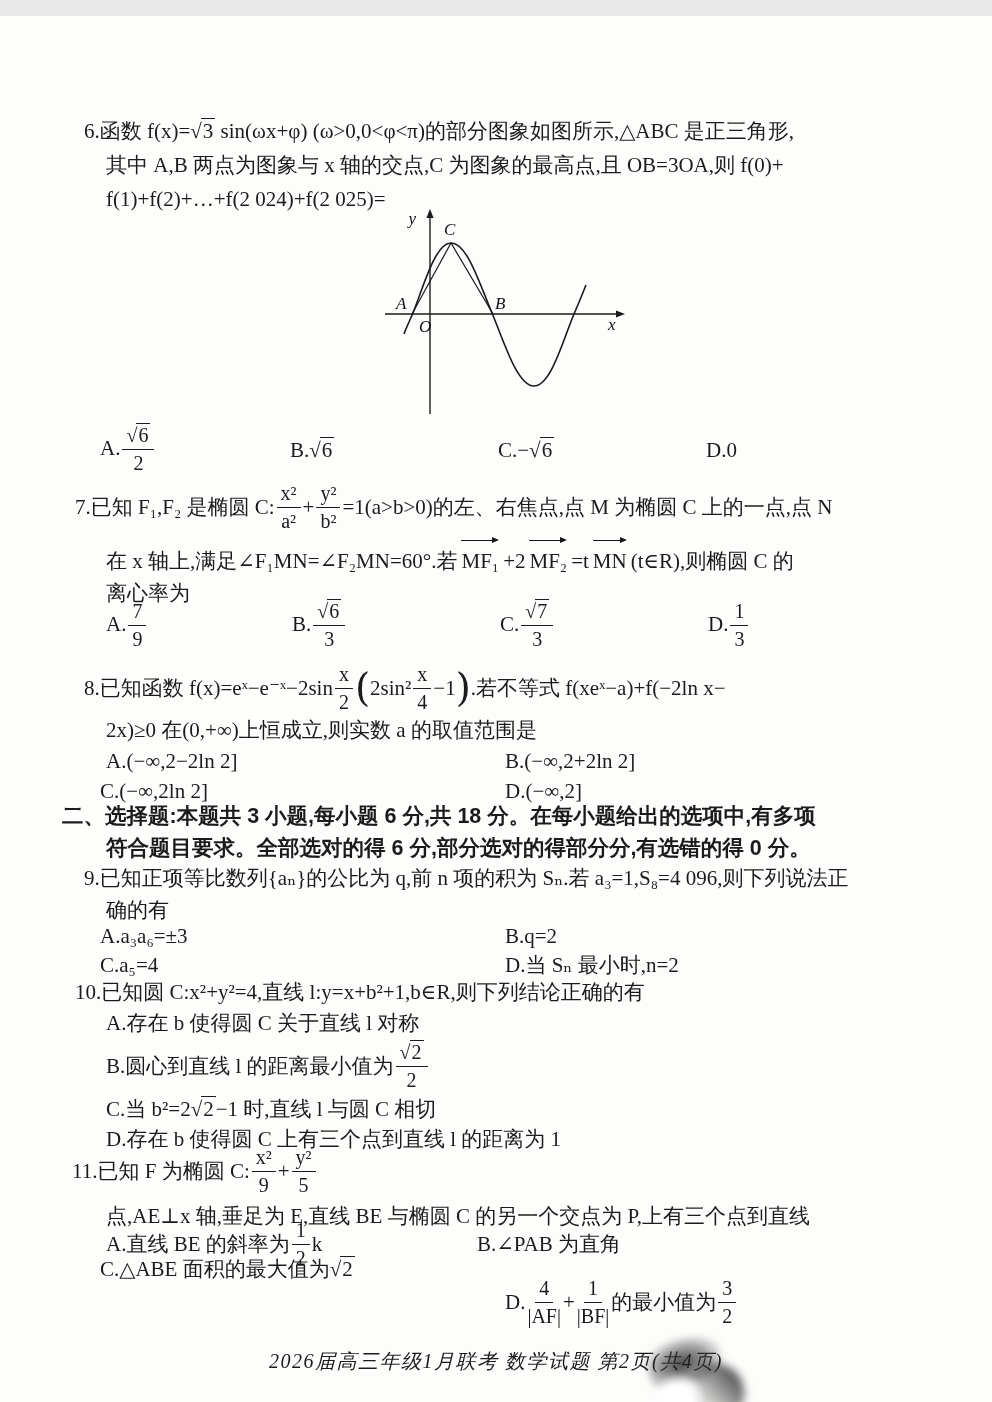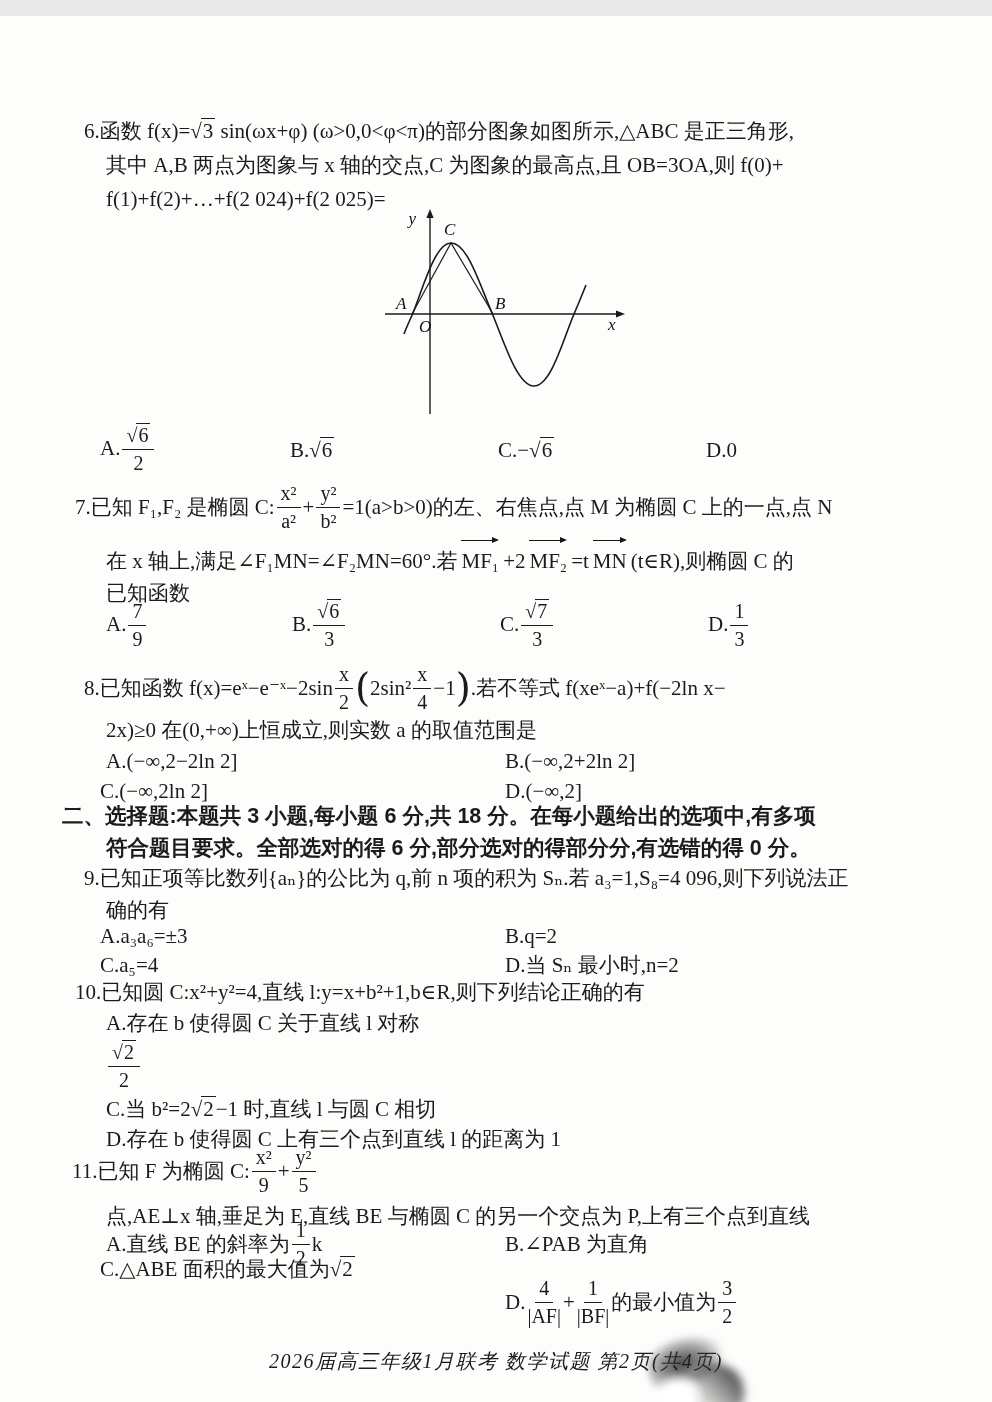--- a/index.html
+++ b/index.html
@@ -60,21 +60,21 @@
     </svg>
   </div>
 
   <div class="fline" style="left:100px;top:405px;height:55px;"><span>A.</span><span class="frac"><span class="num"><span class="rad"><span class="rsign">√</span><span class="rbody">6</span></span></span><span class="den">2</span></span></div>
   <div class="line" style="left:290px;top:421px;"><span>B.</span><span class="rad"><span class="rsign">√</span><span class="rbody">6</span></span></div>
   <div class="line" style="left:498px;top:421px;"><span>C.−</span><span class="rad"><span class="rsign">√</span><span class="rbody">6</span></span></div>
   <div class="line" style="left:706px;top:421px;">D.0</div>
 
   <div class="fline" style="left:75px;top:460px;height:62px;"><span>7.已知 F₁,F₂ 是椭圆 C:</span><span class="frac"><span class="num">x²</span><span class="den">a²</span></span><span>+</span><span class="frac"><span class="num">y²</span><span class="den">b²</span></span><span>=1(a&gt;b&gt;0)的左、右焦点,点 M 为椭圆 C 上的一点,点 N</span></div>
   <div class="line" style="left:106px;top:532px;"><span>在 x 轴上,满足∠F₁MN=∠F₂MN=60°.若</span><span class="vec"><span class="vline"></span><span>MF₁</span></span><span>+2</span><span class="vec"><span class="vline"></span><span>MF₂</span></span><span>=t</span><span class="vec"><span class="vline"></span><span>MN</span></span><span>(t∈R),则椭圆 C 的</span></div>
-  <div class="line" style="left:106px;top:564px;">已知函数</div>
+  <div class="line" style="left:106px;top:564px;">离心率为</div>
 
   <div class="fline" style="left:106px;top:581px;height:55px;"><span>A.</span><span class="frac"><span class="num">7</span><span class="den">9</span></span></div>
   <div class="fline" style="left:292px;top:581px;height:55px;"><span>B.</span><span class="frac"><span class="num"><span class="rad"><span class="rsign">√</span><span class="rbody">6</span></span></span><span class="den">3</span></span></div>
   <div class="fline" style="left:500px;top:581px;height:55px;"><span>C.</span><span class="frac"><span class="num"><span class="rad"><span class="rsign">√</span><span class="rbody">7</span></span></span><span class="den">3</span></span></div>
   <div class="fline" style="left:708px;top:581px;height:55px;"><span>D.</span><span class="frac"><span class="num">1</span><span class="den">3</span></span></div>
 
   <div class="fline" style="left:84px;top:641px;height:62px;"><span>8.已知函数 f(x)=eˣ−e⁻ˣ−2sin</span><span class="frac"><span class="num">x</span><span class="den">2</span></span><span class="bigp">(</span><span>2sin²</span><span class="frac"><span class="num">x</span><span class="den">4</span></span><span>−1</span><span class="bigp">)</span><span>.若不等式 f(xeˣ−a)+f(−2ln x−</span></div>
   <div class="line" style="left:106px;top:701px;">2x)≥0 在(0,+∞)上恒成立,则实数 a 的取值范围是</div>
   <div class="line" style="left:106px;top:732px;">A.(−∞,2−2ln 2]</div>
   <div class="line" style="left:505px;top:732px;">B.(−∞,2+2ln 2]</div>
@@ -86,29 +86,29 @@
 
   <div class="line" style="left:84px;top:849px;">9.已知正项等比数列{aₙ}的公比为 q,前 n 项的积为 Sₙ.若 a₃=1,S₈=4 096,则下列说法正</div>
   <div class="line" style="left:106px;top:881px;">确的有</div>
   <div class="line" style="left:100px;top:907px;">A.a₃a₆=±3</div>
   <div class="line" style="left:505px;top:907px;">B.q=2</div>
   <div class="line" style="left:100px;top:936px;">C.a₅=4</div>
   <div class="line" style="left:505px;top:936px;">D.当 Sₙ 最小时,n=2</div>
 
   <div class="line" style="left:75px;top:963px;">10.已知圆 C:x²+y²=4,直线 l:y=x+b²+1,b∈R,则下列结论正确的有</div>
   <div class="line" style="left:106px;top:994px;">A.存在 b 使得圆 C 关于直线 l 对称</div>
-  <div class="fline" style="left:106px;top:1022px;height:56px;"><span class="frac"><span class="num"><span class="rad"><span class="rsign">√</span><span class="rbody">2</span></span></span><span class="den">2</span></span></div>
+  <div class="fline" style="left:106px;top:1022px;height:56px;"><span>B.圆心到直线 l 的距离最小值为</span><span class="frac"><span class="num"><span class="rad"><span class="rsign">√</span><span class="rbody">2</span></span></span><span class="den">2</span></span></div>
   <div class="line" style="left:106px;top:1080px;"><span>C.当 b²=2</span><span class="rad"><span class="rsign">√</span><span class="rbody">2</span></span><span>−1 时,直线 l 与圆 C 相切</span></div>
   <div class="line" style="left:106px;top:1110px;">D.存在 b 使得圆 C 上有三个点到直线 l 的距离为 1</div>
 
   <div class="fline" style="left:72px;top:1126px;height:58px;"><span>11.已知 F 为椭圆 C:</span><span class="frac"><span class="num">x²</span><span class="den">9</span></span><span>+</span><span class="frac"><span class="num">y²</span><span class="den">5</span></span></div>
   <div class="line" style="left:106px;top:1187px;">点,AE⊥x 轴,垂足为 E,直线 BE 与椭圆 C 的另一个交点为 P,上有三个点到直线</div>
 
   <div class="fline" style="left:106px;top:1200px;height:56px;"><span>A.直线 BE 的斜率为</span><span class="frac"><span class="num">1</span><span class="den">2</span></span><span>k</span></div>
-  <div class="fline" style="left:505px;top:1200px;height:56px;">B.∠PAB 为直角</div>
+  <div class="fline" style="left:477px;top:1200px;height:56px;">B.∠PAB 为直角</div>
   <div class="line" style="left:100px;top:1240px;"><span>C.△ABE 面积的最大值为</span><span class="rad"><span class="rsign">√</span><span class="rbody">2</span></span></div>
   <div class="fline" style="left:505px;top:1258px;height:56px;"><span>D.</span><span class="frac"><span class="num">4</span><span class="den">|AF|</span></span><span>+</span><span class="frac"><span class="num">1</span><span class="den">|BF|</span></span><span>的最小值为</span><span class="frac"><span class="num">3</span><span class="den">2</span></span></div>
 
   <div class="footer">2026届高三年级1月联考  数学试题  第2页(共4页)</div>
 
   <div class="shadow1"></div>
   <div class="shadow2"></div>
   <div class="shadow-highlight"></div>
   <div class="edge-line" style="left:35px;top:1396px;width:270px;"></div>
   <div class="edge-line" style="left:855px;top:1396px;width:70px;background:#f3f3f2;"></div>

